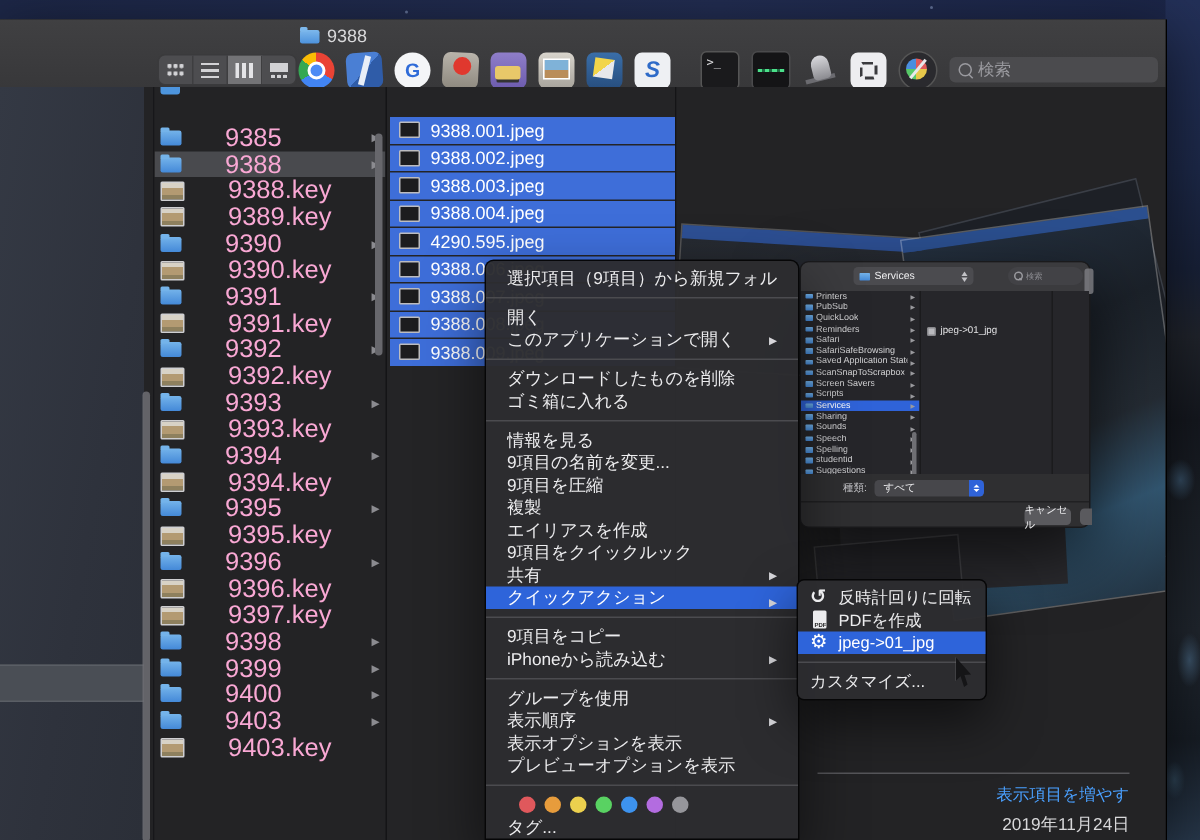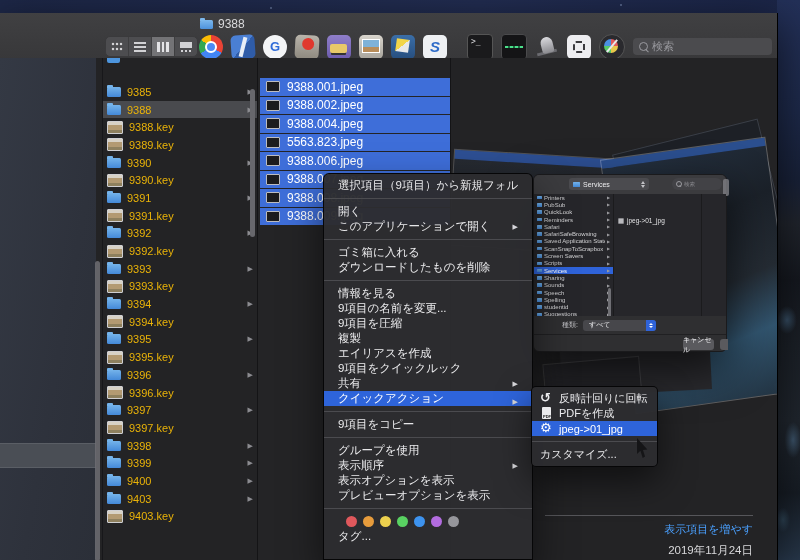--- a/index.html
+++ b/index.html
@@ -88,21 +88,21 @@
   .dividerAB{left:102px;top:0;width:1px;height:502px;background:#17171a;}
   .colB{left:103px;top:0;width:154px;height:502px;background:#232325;overflow:hidden;}
   .sliver-icon{left:4px;top:0;width:13px;height:5px;background:#4d95de;border-radius:0 0 2px 2px;}
   .blist{left:0;top:25px;width:154px;}
   .brow{height:17.7px;display:flex;align-items:center;padding:0 4px;box-sizing:border-box;position:relative;}
   .brow.selected{background:#494a4e;}
   .ficon{width:14px;height:10px;flex:none;margin-right:6px;position:relative;background:linear-gradient(#74b3ea,#4489d8);border-radius:1.5px;}
   .ficon::before{content:"";position:absolute;top:-2px;left:0;width:6px;height:3px;background:#74b3ea;border-radius:1px 1px 0 0;}
   .brow.key .ficon{background:linear-gradient(#d8d2c6 30%,#b39a72 30% 75%,#8e805e 75%);border:1px solid #cfcfd2;border-radius:1px;height:11px;}
   .brow.key .ficon::before{display:none;}
-  .blabel{font-size:11px;color:#eab308;white-space:nowrap;}
+  .blabel{font-size:17px;color:#f9a8d4;white-space:nowrap;margin-left:23px;}
   .barrow{margin-left:auto;font-size:7px;color:#8b8b90;display:none;}
   .barrow::before{content:"▶";}
   .brow.folder .barrow{display:block;}
   .sbarB{left:250px;top:31px;width:5px;height:148px;background:#67676c;border-radius:3px;}
   .dividerBC{left:257px;top:0;width:1px;height:502px;background:#141416;}
   .colC{left:258px;top:0;width:192px;height:502px;background:#242426;overflow:hidden;}
   .clist{left:2px;top:20px;width:190px;}
   .crow{height:17.5px;margin-bottom:1px;background:#3e6ed9;display:flex;align-items:center;padding:0 6px;box-sizing:border-box;}
   .cicon{width:14px;height:11px;flex:none;margin-right:7px;background:#1c1c1e;border:1px solid #bcbcc0;border-radius:1px;box-sizing:border-box;}
   .clabel{font-size:12px;color:#fff;white-space:nowrap;}
@@ -386,25 +386,20 @@
             <span class="blabel">9396</span>
             <span class="barrow"></span>
           </div>
 
           <div class="brow key">
             <span class="ficon"></span>
             <span class="blabel">9396.key</span>
 
           </div>
 
-          <div class="brow folder">
-            <span class="ficon"></span>
-            <span class="blabel">9397</span>
-            <span class="barrow"></span>
-          </div>
 
           <div class="brow key">
             <span class="ficon"></span>
             <span class="blabel">9397.key</span>
 
           </div>
 
           <div class="brow folder">
             <span class="ficon"></span>
             <span class="blabel">9398</span>
@@ -447,29 +442,33 @@
           <div class="crow">
             <span class="cicon"></span>
             <span class="clabel">9388.001.jpeg</span>
           </div>
 
           <div class="crow">
             <span class="cicon"></span>
             <span class="clabel">9388.002.jpeg</span>
           </div>
 
+          <div class="crow">
+            <span class="cicon"></span>
+            <span class="clabel">9388.003.jpeg</span>
+          </div>
 
           <div class="crow">
             <span class="cicon"></span>
             <span class="clabel">9388.004.jpeg</span>
           </div>
 
           <div class="crow">
             <span class="cicon"></span>
-            <span class="clabel">5563.823.jpeg</span>
+            <span class="clabel">4290.595.jpeg</span>
           </div>
 
           <div class="crow">
             <span class="cicon"></span>
             <span class="clabel">9388.006.jpeg</span>
           </div>
 
           <div class="crow">
             <span class="cicon"></span>
             <span class="clabel">9388.007.jpeg</span>
@@ -673,26 +672,26 @@
         <span class="mlabel">このアプリケーションで開く</span>
         <span class="mar"></span>
       </div>
 
       <div class="mi sep">
         
         
       </div>
 
       <div class="mi">
+        <span class="mlabel">ダウンロードしたものを削除</span>
+
+      </div>
+
+      <div class="mi">
         <span class="mlabel">ゴミ箱に入れる</span>
-
-      </div>
-
-      <div class="mi">
-        <span class="mlabel">ダウンロードしたものを削除</span>
 
       </div>
 
       <div class="mi sep">
         
         
       </div>
 
       <div class="mi">
         <span class="mlabel">情報を見る</span>
@@ -737,20 +736,24 @@
       <div class="mi sep">
         
         
       </div>
 
       <div class="mi">
         <span class="mlabel">9項目をコピー</span>
 
       </div>
 
+      <div class="mi arrow">
+        <span class="mlabel">iPhoneから読み込む</span>
+        <span class="mar"></span>
+      </div>
 
       <div class="mi sep">
         
         
       </div>
 
       <div class="mi">
         <span class="mlabel">グループを使用</span>
 
       </div>

